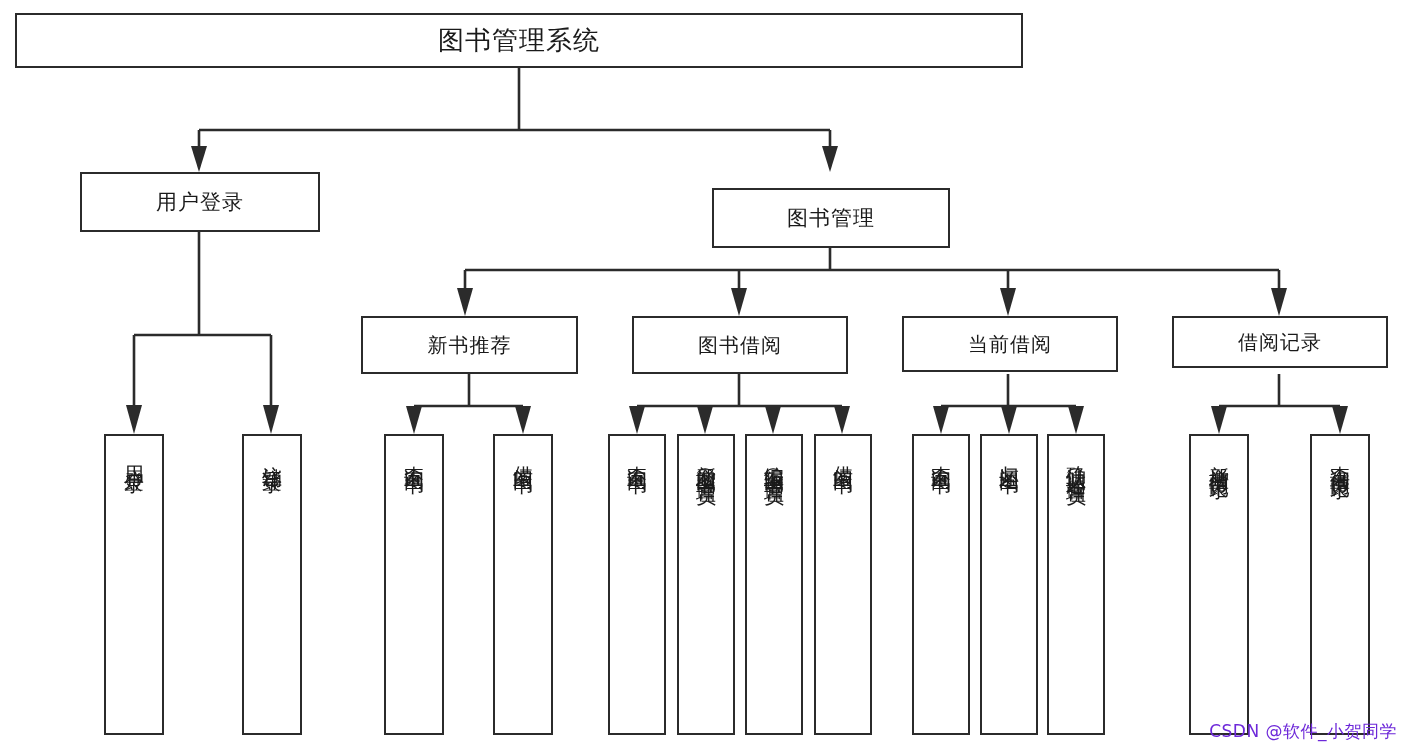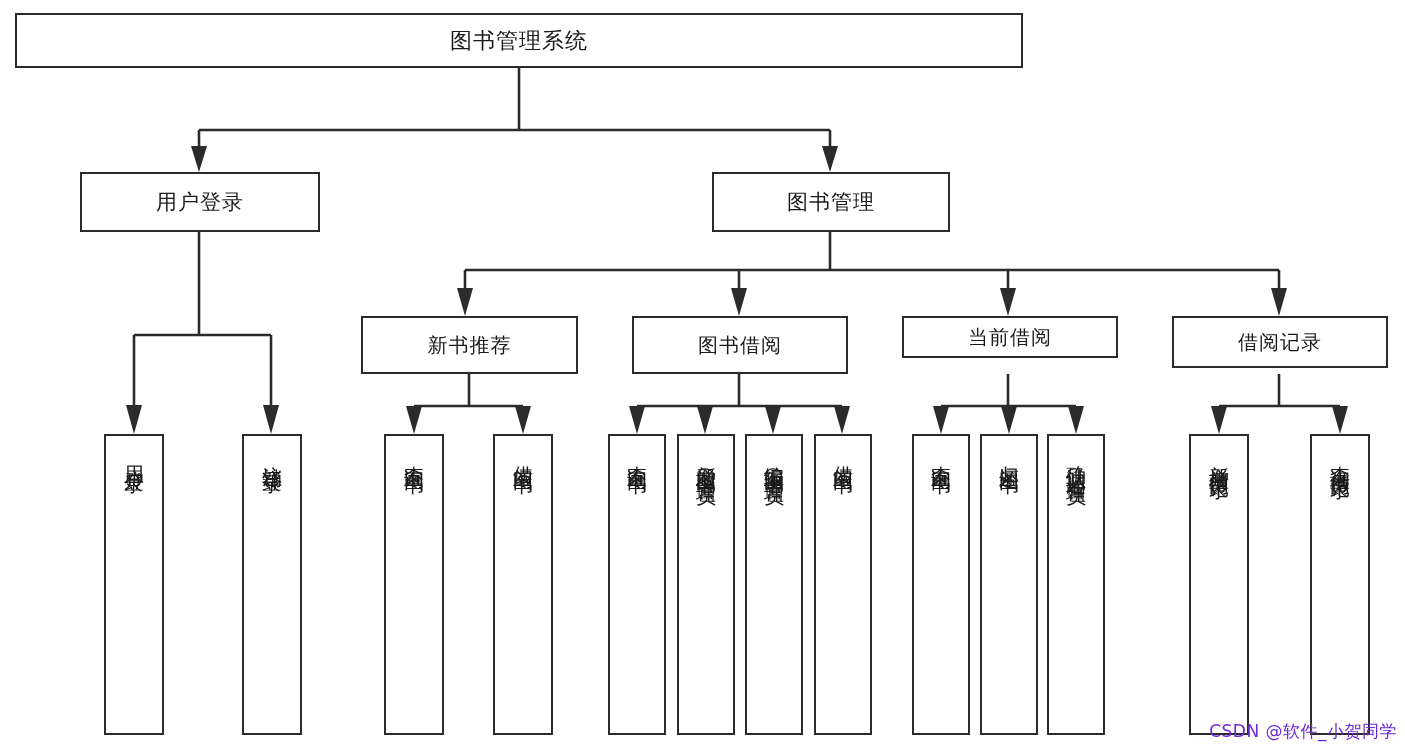--- a/index.html
+++ b/index.html
@@ -26,21 +26,21 @@
     align-items: center;
     justify-content: center;
     color: #1a1a1a;
   }
   .node-label {
     font-size: 21px;
     line-height: 1.15;
     letter-spacing: 1px;
     white-space: nowrap;
   }
-  .node.root .node-label { font-size: 22px; }
+  .node.root .node-label { font-size: 26px; }
   .node.level2 .node-label { font-size: 21px; }
   .node.level3 .node-label { font-size: 20px; }
   .leaf {
     align-items: flex-start;
     justify-content: center;
     padding-top: 14px;
   }
   .leaf .node-label {
     writing-mode: vertical-rl;
     text-orientation: upright;
@@ -143,31 +143,31 @@
     <polygon class="arrowhead" points="1340,434 1332,406 1348,406"></polygon>
   </svg>
 
   <div class="node root" style="left:15px; top:13px; width:1008px; height:55px;">
     <span class="node-label">图书管理系统</span>
   </div>
 
   <div class="node level2" style="left:80px; top:172px; width:240px; height:60px;">
     <span class="node-label">用户登录</span>
   </div>
-  <div class="node level2" style="left:712px; top:172px; width:238px; height:60px;">
+  <div class="node level2" style="left:712px; top:188px; width:238px; height:60px;">
     <span class="node-label">图书管理</span>
   </div>
 
   <div class="node level3" style="left:632px; top:316px; width:216px; height:58px;">
     <span class="node-label">图书借阅</span>
   </div>
   <div class="node level3" style="left:361px; top:316px; width:217px; height:58px;">
     <span class="node-label">新书推荐</span>
   </div>
-  <div class="node level3" style="left:902px; top:316px; width:216px; height:42px;">
+  <div class="node level3" style="left:902px; top:316px; width:216px; height:56px;">
     <span class="node-label">当前借阅</span>
   </div>
   <div class="node level3" style="left:1172px; top:316px; width:216px; height:52px;">
     <span class="node-label">借阅记录</span>
   </div>
 
   <div class="node leaf" style="left:104px; top:434px; width:60px; height:301px;">
     <span class="node-label">用户登录</span>
   </div>
   <div class="node leaf" style="left:242px; top:434px; width:60px; height:301px;">

